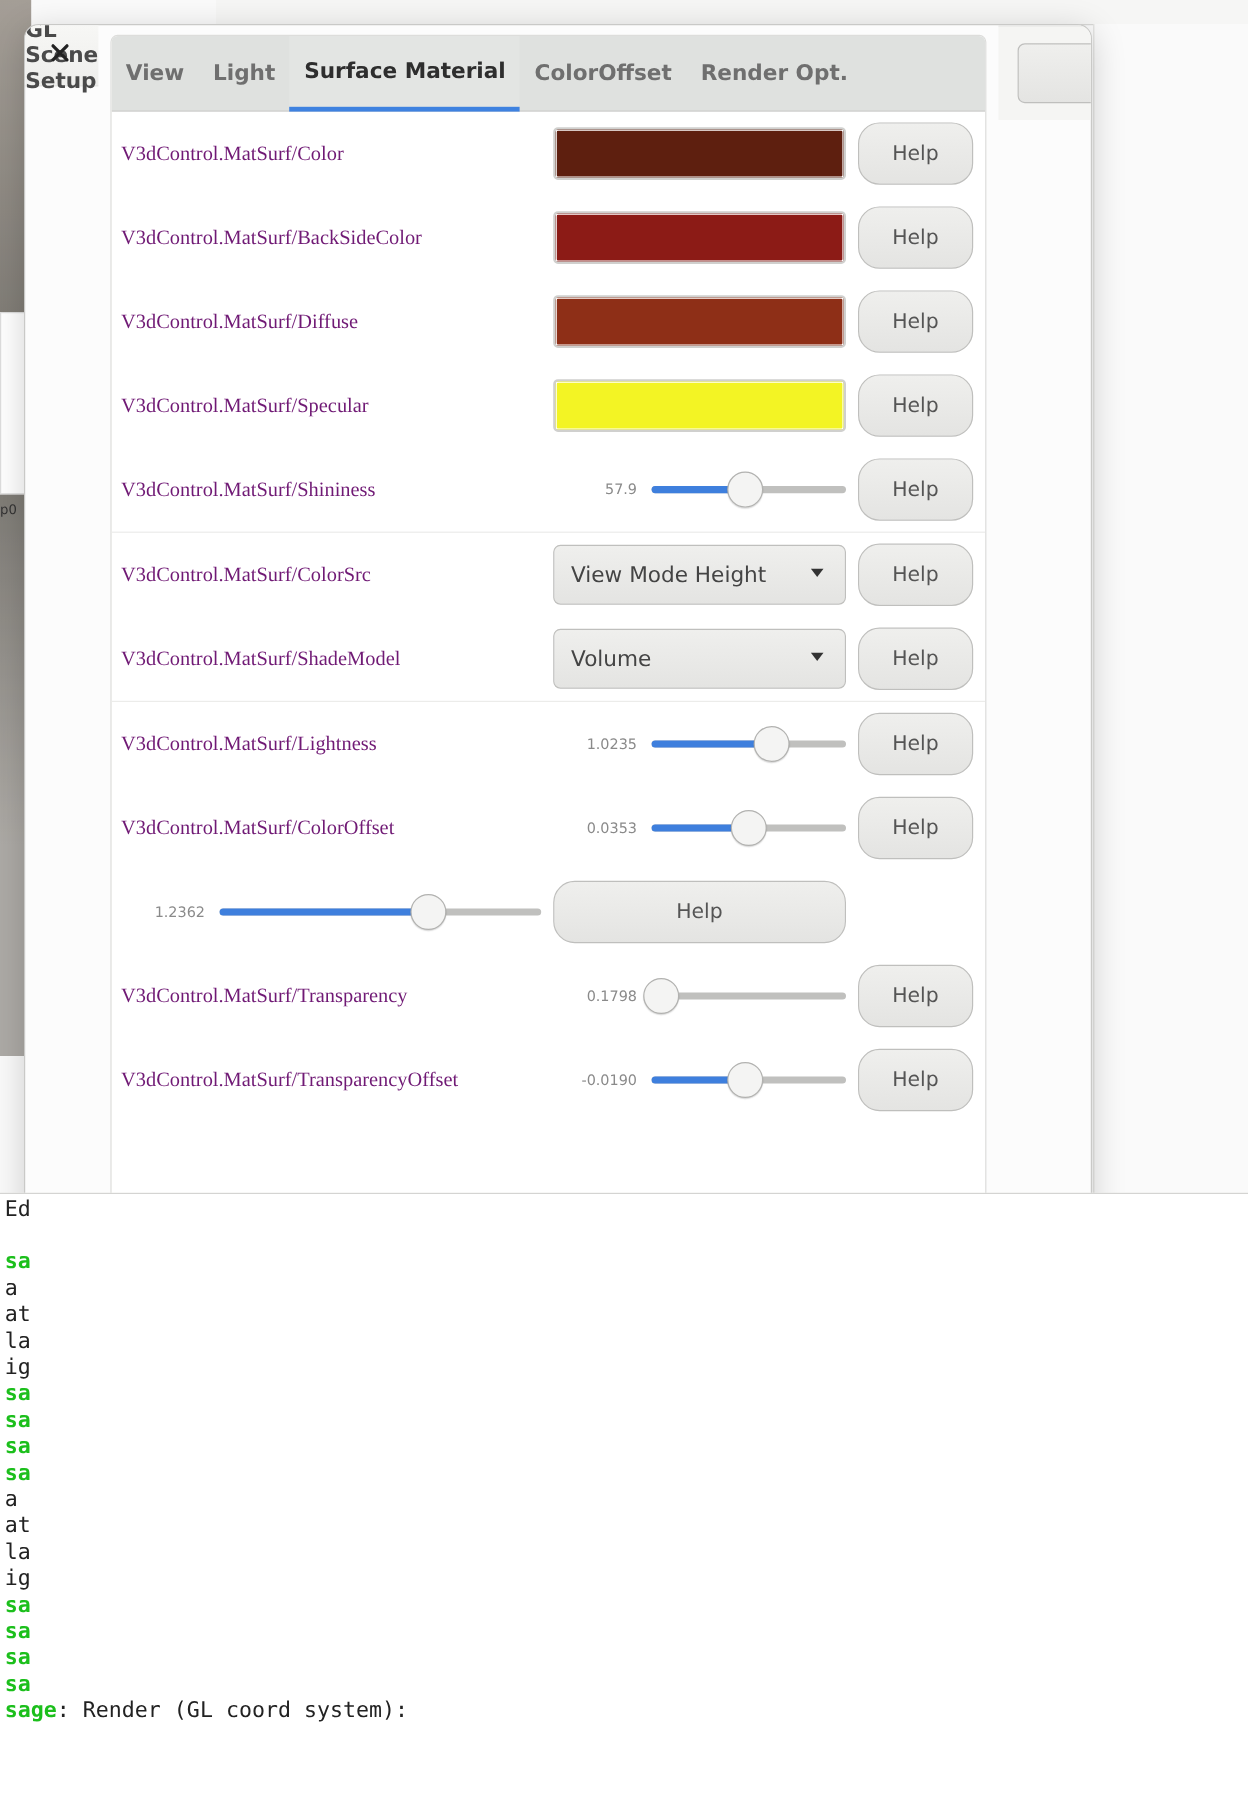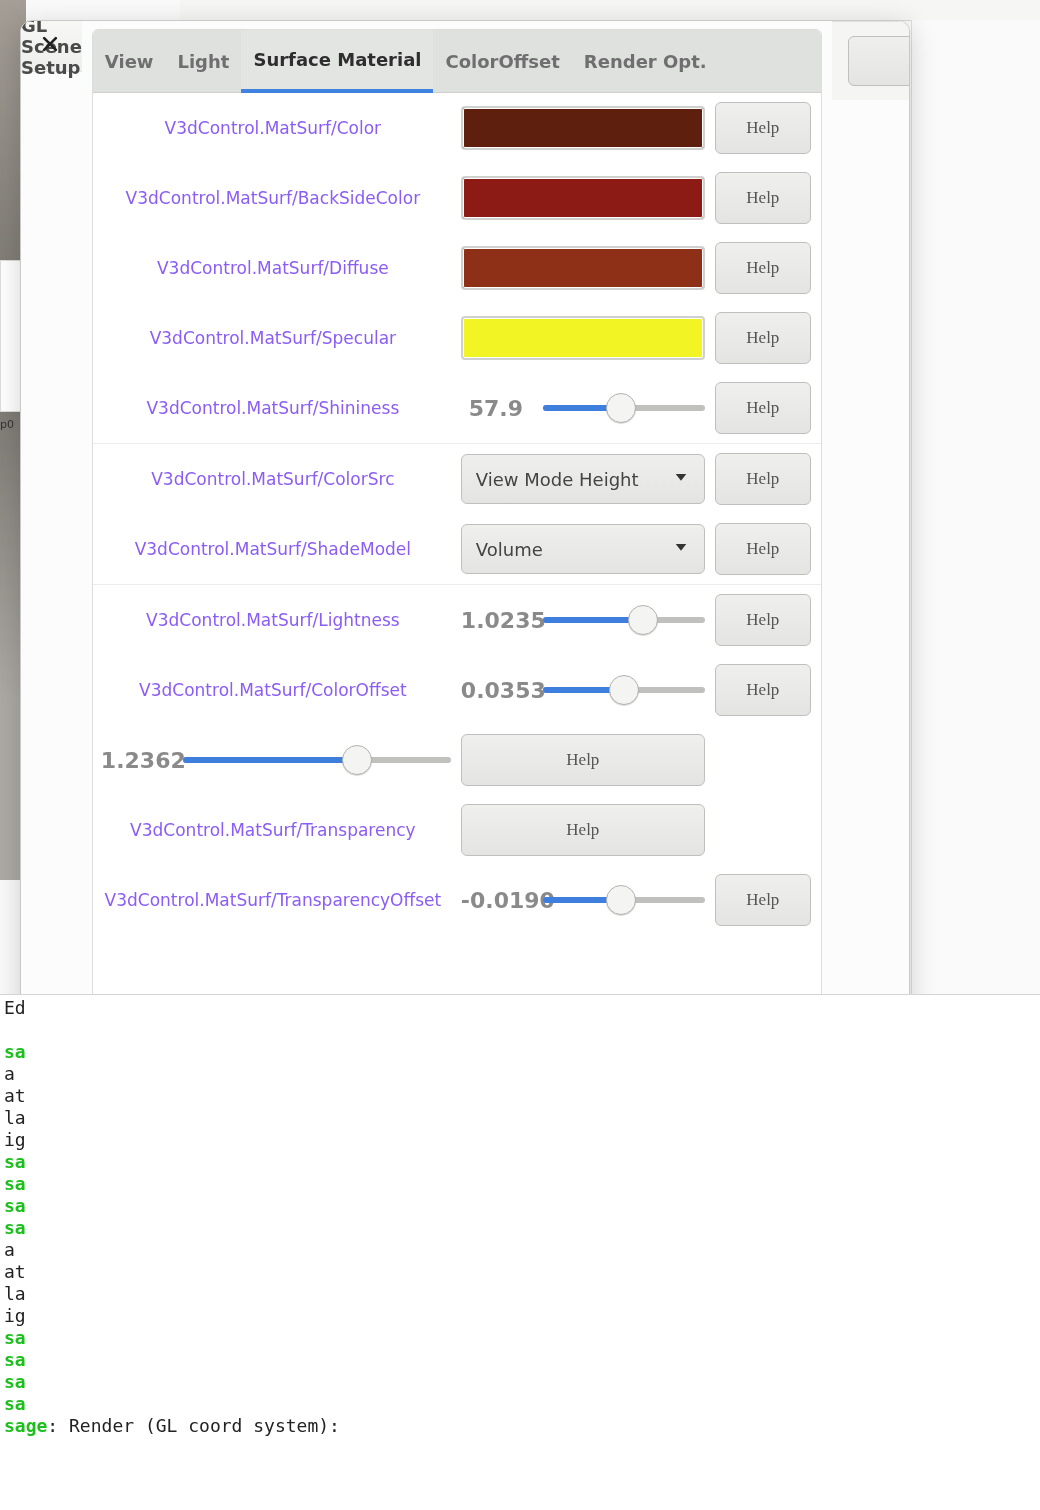--- a/index.html
+++ b/index.html
@@ -92,38 +92,38 @@
   .rows{flex:1;overflow:auto;}
   .row{
     display:grid;
     grid-template-columns: 350px 244px 96px;
     align-items:center;
     column-gap:10px;
     padding:9px 10px 9px 8px;
   }
   .row.with-select{grid-template-columns:350px 244px 96px;}
   .row .label{
-    text-align:center;color:#8b5cf6;padding-right:6px;font-size:17px;
-    white-space:nowrap;overflow:hidden;text-overflow:ellipsis;
+    text-align:left;color:#701a75;padding-right:6px;font-size:17px;
+    white-space:nowrap;overflow:hidden;text-overflow:ellipsis;font-family:Liberation Serif, serif;
   }
   .color-swatch{
     height:40px;border:2px solid #d0d0ce;border-radius:4px;
     box-shadow:inset 0 0 0 1px #fff;
     cursor:pointer;
   }
   .help-btn{
-    height:50px;border:1px solid var(--btn-border);border-radius:6px;
+    height:50px;border:1px solid var(--btn-border);border-radius:18px;
     background:linear-gradient(#efefed,#e4e4e2);
     display:flex;align-items:center;justify-content:center;
-    color:#555;font-size:17px;cursor:pointer;user-select:none;font-family:Liberation Serif, serif;
+    color:#555;font-size:17px;cursor:pointer;user-select:none;
   }
   .value-and-slider{
     display:grid;grid-template-columns:70px 1fr;align-items:center;column-gap:12px;
   }
-  .val{color:#8a8a8a;font-size:22px;text-align:center;font-weight:bold;}
+  .val{color:#8a8a8a;font-size:12px;text-align:right;}
   .slider{
     position:relative;height:32px;display:flex;align-items:center;
   }
   .track{
     position:absolute;left:0;right:0;height:6px;border-radius:3px;background:var(--track);
   }
   .fill{
     position:absolute;left:0;height:6px;border-radius:3px;background:var(--fill);
   }
   .thumb{
@@ -283,20 +283,28 @@
               <div class="slider">
                 <div class="track"></div>
                 <div class="fill" style="width:65%"></div>
                 <div class="thumb" style="left:65%"></div>
               </div>
             </div>
             <div class="help-btn">Help</div>
           </div>
           <div class="row">
             <div class="label">V3dControl.MatSurf/Transparency</div>
+            <div class="value-and-slider">
+              <div class="val">0.1798</div>
+              <div class="slider">
+                <div class="track"></div>
+                <div class="fill" style="width:5%"></div>
+                <div class="thumb" style="left:5%"></div>
+              </div>
+            </div>
             <div class="help-btn">Help</div>
           </div>
           <div class="row">
             <div class="label">V3dControl.MatSurf/TransparencyOffset</div>
             <div class="value-and-slider">
               <div class="val">-0.0190</div>
               <div class="slider">
                 <div class="track"></div>
                 <div class="fill" style="width:48%"></div>
                 <div class="thumb" style="left:48%"></div>

